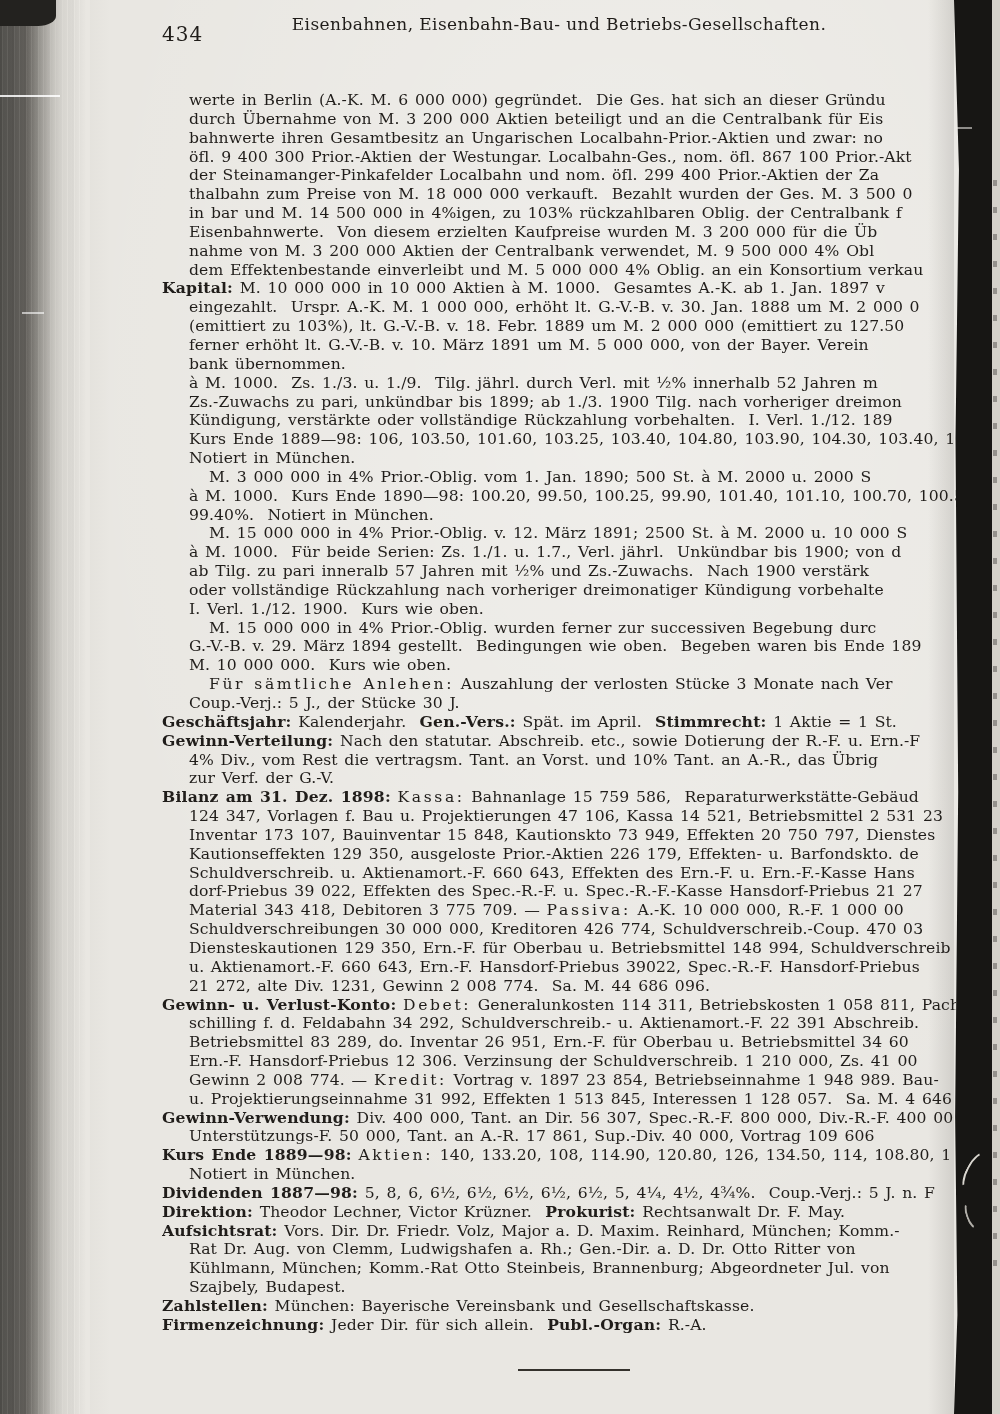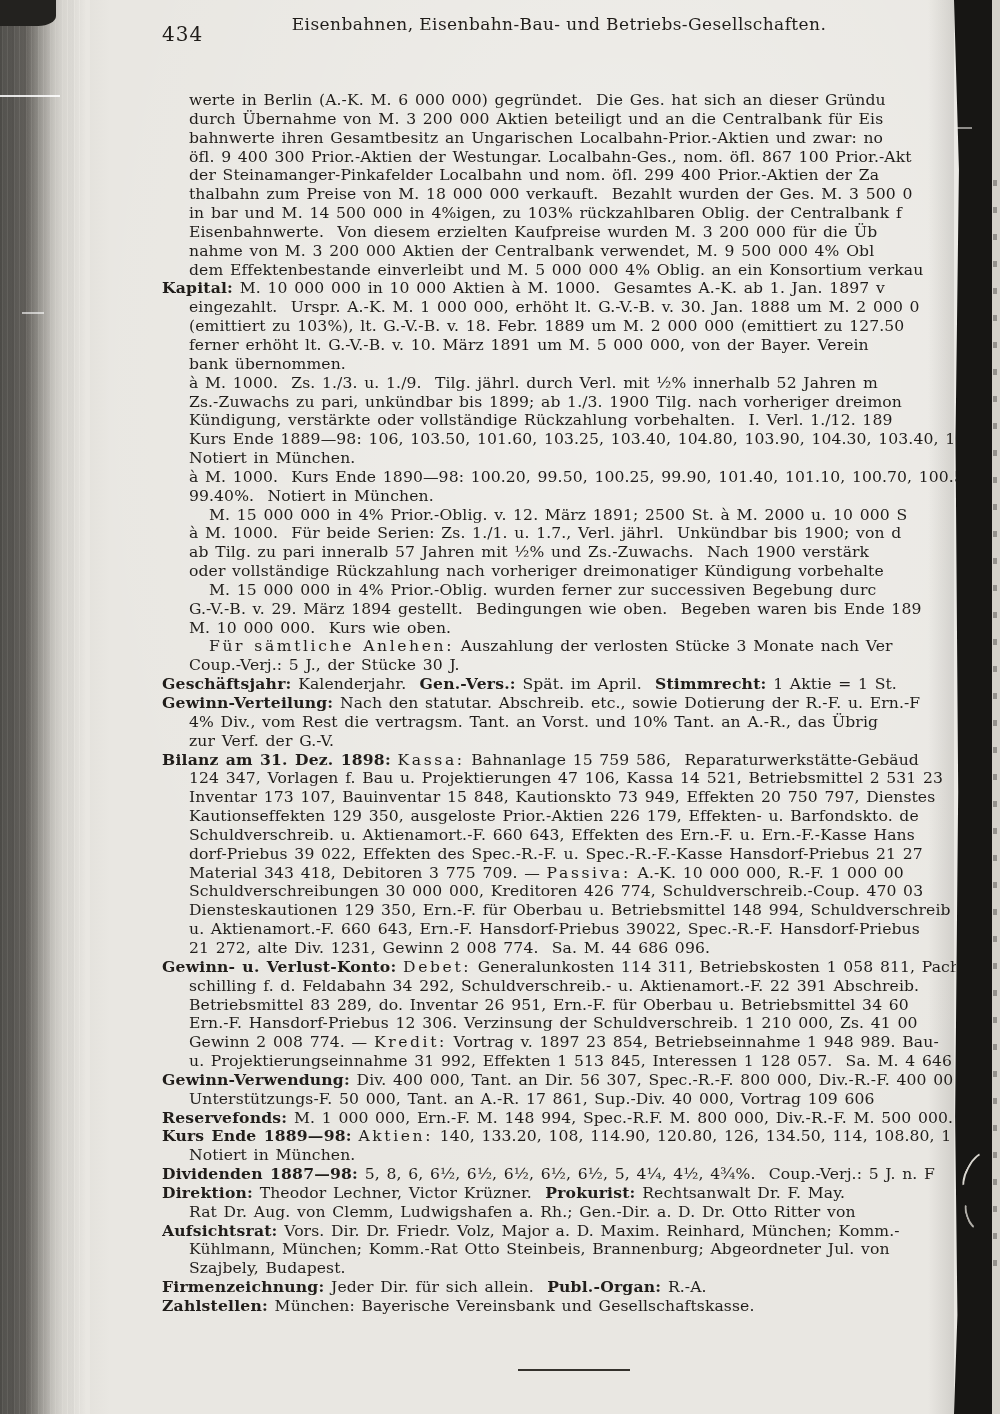--- a/index.html
+++ b/index.html
@@ -108,26 +108,28 @@
       <div class="line ind-l"><span class="bold">Kapital:</span><span> M. 10 000 000 in 10 000 Aktien à M. 1000.  Gesamtes A.-K. ab 1. Jan. 1897 v</span></div>
       <div class="line ind-c"><span>eingezahlt.  Urspr. A.-K. M. 1 000 000, erhöht lt. G.-V.-B. v. 30. Jan. 1888 um M. 2 000 0</span></div>
       <div class="line ind-c"><span>(emittiert zu 103%), lt. G.-V.-B. v. 18. Febr. 1889 um M. 2 000 000 (emittiert zu 127.50</span></div>
       <div class="line ind-c"><span>ferner erhöht lt. G.-V.-B. v. 10. März 1891 um M. 5 000 000, von der Bayer. Verein</span></div>
       <div class="line ind-c"><span>bank übernommen.</span></div>
       <div class="line ind-c"><span>à M. 1000.  Zs. 1./3. u. 1./9.  Tilg. jährl. durch Verl. mit ½% innerhalb 52 Jahren m</span></div>
       <div class="line ind-c"><span>Zs.-Zuwachs zu pari, unkündbar bis 1899; ab 1./3. 1900 Tilg. nach vorheriger dreimon</span></div>
       <div class="line ind-c"><span>Kündigung, verstärkte oder vollständige Rückzahlung vorbehalten.  I. Verl. 1./12. 189</span></div>
       <div class="line ind-c"><span>Kurs Ende 1889—98: 106, 103.50, 101.60, 103.25, 103.40, 104.80, 103.90, 104.30, 103.40, 101%</span></div>
       <div class="line ind-c"><span>Notiert in München.</span></div>
+      <div class="line ind-p"><span>M. 3 000 000 in 4% Prior.-Oblig. vom 1. Jan. 1890; 500 St. à M. 2000 u. 2000 S</span></div>
       <div class="line ind-c"><span>à M. 1000.  Kurs Ende 1890—98: 100.20, 99.50, 100.25, 99.90, 101.40, 101.10, 100.70, 100.5</span></div>
       <div class="line ind-c"><span>99.40%.  Notiert in München.</span></div>
       <div class="line ind-p"><span>M. 15 000 000 in 4% Prior.-Oblig. v. 12. März 1891; 2500 St. à M. 2000 u. 10 000 S</span></div>
       <div class="line ind-c"><span>à M. 1000.  Für beide Serien: Zs. 1./1. u. 1.7., Verl. jährl.  Unkündbar bis 1900; von d</span></div>
       <div class="line ind-c"><span>ab Tilg. zu pari inneralb 57 Jahren mit ½% und Zs.-Zuwachs.  Nach 1900 verstärk</span></div>
       <div class="line ind-c"><span>oder vollständige Rückzahlung nach vorheriger dreimonatiger Kündigung vorbehalte</span></div>
+      <div class="line ind-c"><span>I. Verl. 1./12. 1900.  Kurs wie oben.</span></div>
       <div class="line ind-p"><span>M. 15 000 000 in 4% Prior.-Oblig. wurden ferner zur successiven Begebung durc</span></div>
       <div class="line ind-c"><span>G.-V.-B. v. 29. März 1894 gestellt.  Bedingungen wie oben.  Begeben waren bis Ende 189</span></div>
       <div class="line ind-c"><span>M. 10 000 000.  Kurs wie oben.</span></div>
       <div class="line ind-p"><span class="sp">Für sämtliche Anlehen:</span><span> Auszahlung der verlosten Stücke 3 Monate nach Ver</span></div>
       <div class="line ind-c"><span>Coup.-Verj.: 5 J., der Stücke 30 J.</span></div>
       <div class="line ind-l"><span class="bold">Geschäftsjahr:</span><span> Kalenderjahr.  </span><span class="bold">Gen.-Vers.:</span><span> Spät. im April.  </span><span class="bold">Stimmrecht:</span><span> 1 Aktie = 1 St.</span></div>
       <div class="line ind-l"><span class="bold">Gewinn-Verteilung:</span><span> Nach den statutar. Abschreib. etc., sowie Dotierung der R.-F. u. Ern.-F</span></div>
       <div class="line ind-c"><span>4% Div., vom Rest die vertragsm. Tant. an Vorst. und 10% Tant. an A.-R., das Übrig</span></div>
       <div class="line ind-c"><span>zur Verf. der G.-V.</span></div>
       <div class="line ind-l"><span class="bold">Bilanz am 31. Dez. 1898:</span><span> </span><span class="sp">Kassa:</span><span> Bahnanlage 15 759 586,  Reparaturwerkstätte-Gebäud</span></div>
@@ -142,27 +144,26 @@
       <div class="line ind-c"><span>u. Aktienamort.-F. 660 643, Ern.-F. Hansdorf-Priebus 39022, Spec.-R.-F. Hansdorf-Priebus</span></div>
       <div class="line ind-c"><span>21 272, alte Div. 1231, Gewinn 2 008 774.  Sa. M. 44 686 096.</span></div>
       <div class="line ind-l"><span class="bold">Gewinn- u. Verlust-Konto:</span><span> </span><span class="sp">Debet:</span><span> Generalunkosten 114 311, Betriebskosten 1 058 811, Pacht</span></div>
       <div class="line ind-c"><span>schilling f. d. Feldabahn 34 292, Schuldverschreib.- u. Aktienamort.-F. 22 391 Abschreib.</span></div>
       <div class="line ind-c"><span>Betriebsmittel 83 289, do. Inventar 26 951, Ern.-F. für Oberbau u. Betriebsmittel 34 60</span></div>
       <div class="line ind-c"><span>Ern.-F. Hansdorf-Priebus 12 306. Verzinsung der Schuldverschreib. 1 210 000, Zs. 41 00</span></div>
       <div class="line ind-c"><span>Gewinn 2 008 774. — </span><span class="sp">Kredit:</span><span> Vortrag v. 1897 23 854, Betriebseinnahme 1 948 989. Bau-</span></div>
       <div class="line ind-c"><span>u. Projektierungseinnahme 31 992, Effekten 1 513 845, Interessen 1 128 057.  Sa. M. 4 646 738</span></div>
       <div class="line ind-l"><span class="bold">Gewinn-Verwendung:</span><span> Div. 400 000, Tant. an Dir. 56 307, Spec.-R.-F. 800 000, Div.-R.-F. 400 00</span></div>
       <div class="line ind-c"><span>Unterstützungs-F. 50 000, Tant. an A.-R. 17 861, Sup.-Div. 40 000, Vortrag 109 606</span></div>
-      <div class="line ind-l"><span class="bold">Reservefonds:</span><span> M. 1 000 000, Ern.-F. M. 148 994, Spec.-R.F. M. 800 000, Div.-R.-F. M. 500 000.</span></div>
       <div class="line ind-l"><span class="bold">Kurs Ende 1889—98:</span><span> </span><span class="sp">Aktien:</span><span> 140, 133.20, 108, 114.90, 120.80, 126, 134.50, 114, 108.80, 1 .30%</span></div>
       <div class="line ind-c"><span>Notiert in München.</span></div>
       <div class="line ind-l"><span class="bold">Dividenden 1887—98:</span><span> 5, 8, 6, 6½, 6½, 6½, 6½, 6½, 5, 4¼, 4½, 4¾%.  Coup.-Verj.: 5 J. n. F</span></div>
       <div class="line ind-l"><span class="bold">Direktion:</span><span> Theodor Lechner, Victor Krüzner.  </span><span class="bold">Prokurist:</span><span> Rechtsanwalt Dr. F. May.</span></div>
+      <div class="line ind-l"><span class="bold">Aufsichtsrat:</span><span> Vors. Dir. Dr. Friedr. Volz, Major a. D. Maxim. Reinhard, München; Komm.-</span></div>
       <div class="line ind-c"><span>Rat Dr. Aug. von Clemm, Ludwigshafen a. Rh.; Gen.-Dir. a. D. Dr. Otto Ritter von</span></div>
-      <div class="line ind-l"><span class="bold">Aufsichtsrat:</span><span> Vors. Dir. Dr. Friedr. Volz, Major a. D. Maxim. Reinhard, München; Komm.-</span></div>
       <div class="line ind-c"><span>Kühlmann, München; Komm.-Rat Otto Steinbeis, Brannenburg; Abgeordneter Jul. von</span></div>
       <div class="line ind-c"><span>Szajbely, Budapest.</span></div>
+      <div class="line ind-l"><span class="bold">Zahlstellen:</span><span> München: Bayerische Vereinsbank und Gesellschaftskasse.</span></div>
       <div class="line ind-l"><span class="bold">Firmenzeichnung:</span><span> Jeder Dir. für sich allein.  </span><span class="bold">Publ.-Organ:</span><span> R.-A.</span></div>
-      <div class="line ind-l"><span class="bold">Zahlstellen:</span><span> München: Bayerische Vereinsbank und Gesellschaftskasse.</span></div>
     </div>
 
   <div class="end-rule"></div>
 </div>
 
 </body></html>

